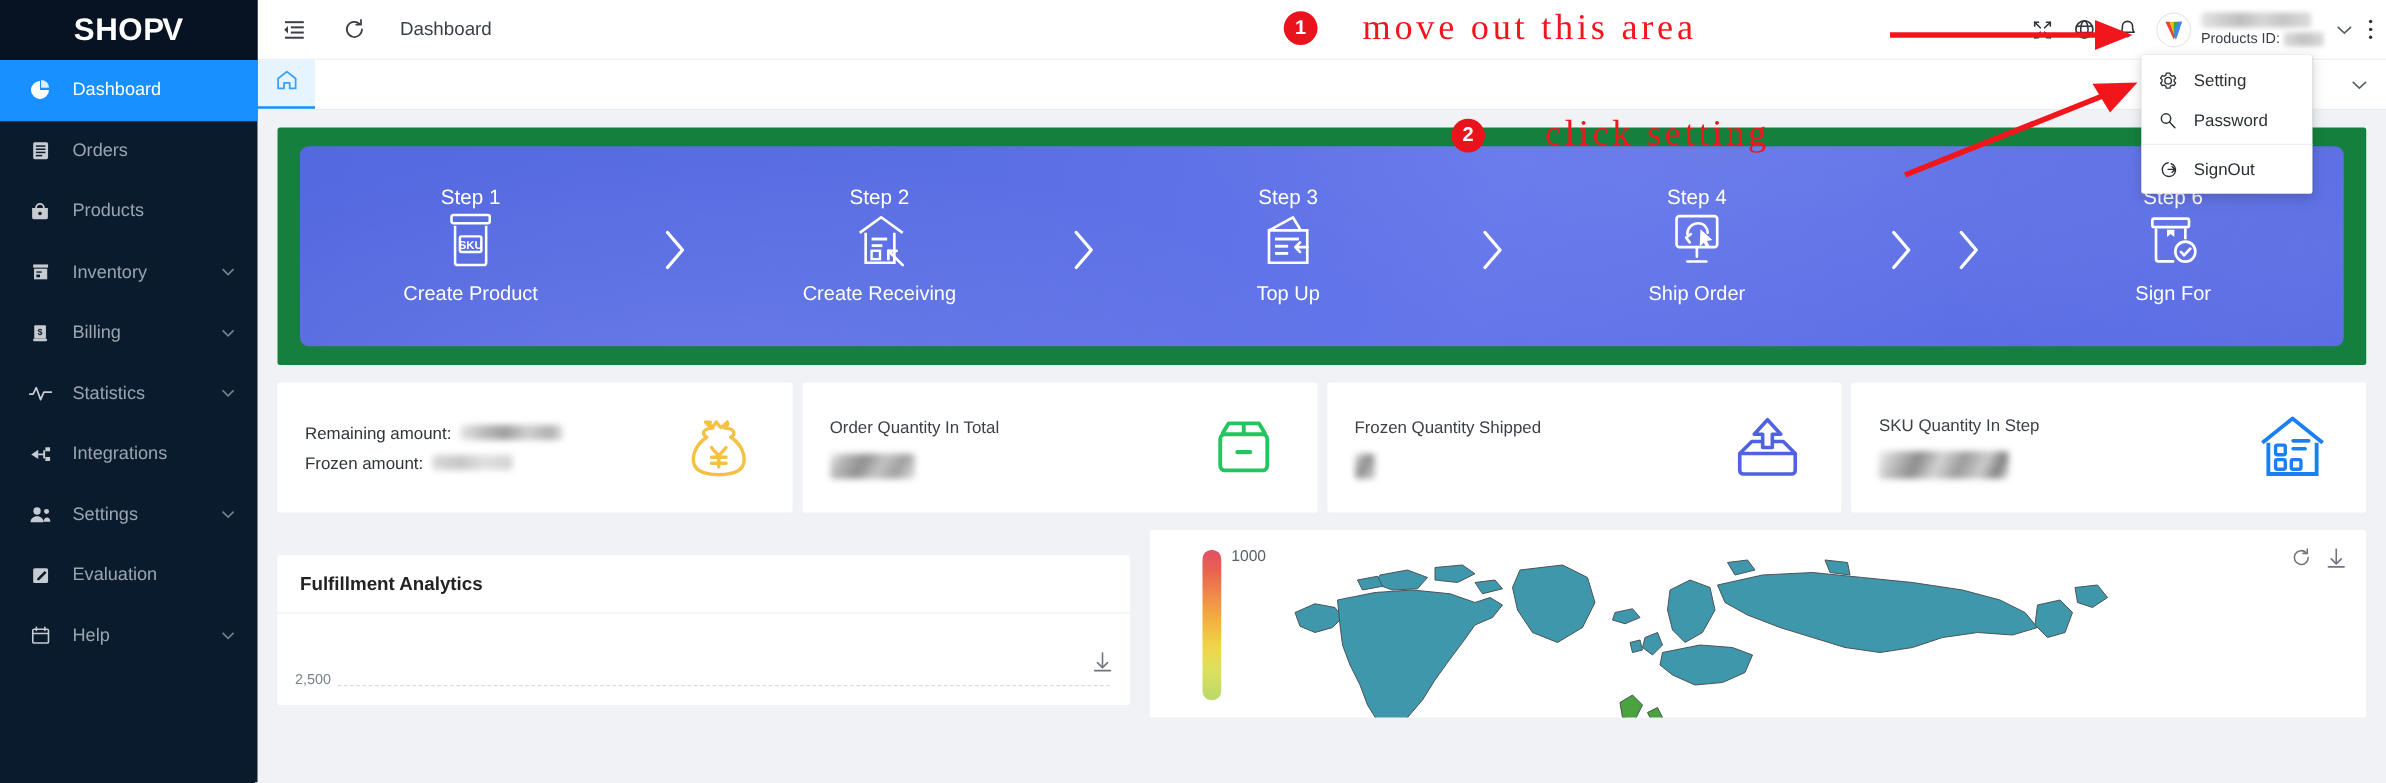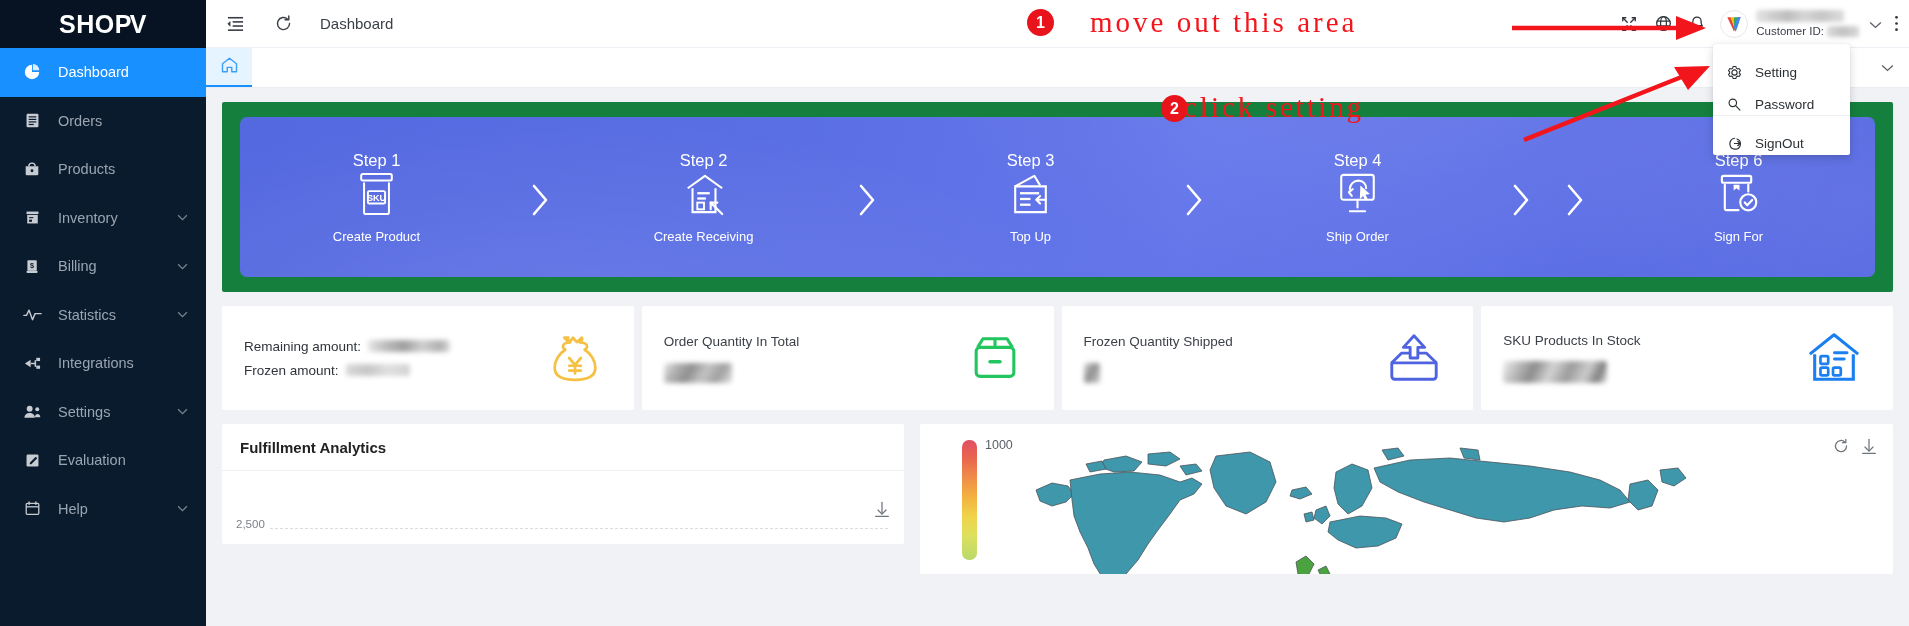--- a/index.html
+++ b/index.html
@@ -118,21 +118,21 @@
       radial-gradient(ellipse 520px 320px at 99% 50%, rgba(255,255,255,.07) 0%, rgba(255,255,255,0) 60%);
     pointer-events:none;
   }
   .step {
     flex: 1 1 0; display: flex; flex-direction: column; align-items: center;
     justify-content: center; position: relative; z-index: 2; cursor: pointer;
   }
   .step-title { color: #ffffff; font-size: 16.5px; margin-bottom: 10px; }
   .step-ico { height: 28px; display: flex; align-items: center; justify-content: center; }
   .step-ico svg { display: block; }
-  .step-label { color: #ffffff; font-size: 13px; margin-top: 21px; }
+  .step-label { color: #ffffff; font-size: 16px; margin-top: 21px; }
   .step-arrow {
     width: 54px; display: flex; align-items: center; justify-content: center;
     position: relative; z-index: 2; padding-top: 6px;
   }
 
   
   .stats-row { display: flex; gap: 8px; margin-top: 14px; }
   .stat-card {
     flex: 1 1 0; height: 104px; background:#fff; border-radius:2px;
     display: flex; align-items: center; padding: 0 22px; position: relative;
@@ -140,21 +140,21 @@
   .stat-left { flex: 1; }
   .stat-title { font-size: 13.5px; color: #3c4149; }
   .blur-bar { border-radius: 3px; filter: blur(2.6px); }
   .bal-line { display: flex; align-items: center; height: 24px; font-size: 13.5px; color: #2f343b; }
   .bal-lbl { white-space: nowrap; }
   .stat-ico { width: 74px; display:flex; align-items:center; justify-content:center; }
 
   
   .bottom-row { display: flex; gap: 16px; margin-top: 14px; }
   .panel { background: #fff; border-radius: 2px; position: relative; }
-  .panel-left { width: 682px; height: 120px; }
+  .panel-left { width: 682px; height: 120px; margin-top: 20px; }
   .panel-head {
     height: 47px; display: flex; align-items: center; padding: 0 18px;
     border-bottom: 1px solid #f0f0f0; font-size: 15px; color: #222; font-weight: 700;
   }
   .chart-area { position: relative; height: 103px; }
   .ytick {
     position: absolute; left: 14px; top: 47px; font-size: 11.5px; color: #7b8288;
   }
   .gridline {
     position:absolute; left:48px; right:16px; top:57px; height:0;
@@ -174,21 +174,21 @@
   .map-svg { position:absolute; left:110px; top:20px; }
 
   
   .usermenu {
     position: absolute; left: 1714px; top: 52px; width: 137px;
     background: #ffffff; border-radius: 2px;
     box-shadow: 0 3px 10px rgba(0,0,0,.17), 0 0 1px rgba(0,0,0,.18);
     z-index: 40; padding: 4px 0;
   }
   .umi {
-    height: 32px; display: flex; align-items: flex-end; padding-left: 14px;
+    height: 32px; display: flex; align-items: center; padding-left: 14px;
     font-size: 13.5px; color: #2b3034; cursor: pointer;
   }
   .umi-ico { width: 17px; margin-right: 11px; display:flex; align-items:center; color:#2b3034; }
   .umi-sep { height: 1px; background: #eceff2; margin: 3px 0; }
 
   
   .anno { position: absolute; z-index: 60; pointer-events: none; }
   .badge {
     width: 27px; height: 27px; border-radius: 50%; background: #e8131b;
     color: #fff; font-size: 16px; font-weight: 700;
@@ -399,21 +399,21 @@
           <svg width="20" height="20" viewBox="0 0 24 24">
             <path d="M4 4h4l4 11 4-11h4l-8 17z" fill="#ea4335"></path>
             <path d="M8 4h4l4 11-2 5-6-16z" fill="#fbbc05"></path>
             <path d="M12 4h4l2 6-4 11-2-5z" fill="#34a853"></path>
             <path d="M16 4h4l-6 17-2-5z" fill="#4285f4"></path>
           </svg>
         </div>
         <div class="user-block">
           <div class="user-name-blur"></div>
           <div class="cust-row">
-            <span>Customer ID:</span>
+            <span>Products ID:</span>
             <span class="cust-blur"></span>
           </div>
         </div>
         <div class="caret-down">
           <svg width="13" height="8" viewBox="0 0 14 9">
               <path d="M1 1.6L7 7.2L13 1.6" stroke="#5a6068" stroke-width="1.5" fill="none"></path>
             </svg>
         </div>
         <div class="dots">
           <svg width="5" height="17" viewBox="0 0 5 18">
@@ -597,21 +597,21 @@
             <svg width="60" height="56" viewBox="0 0 62 58">
               <path d="M31 6l11 12h-7v11h-8V18h-7L31 6z" stroke="#4f63e0" stroke-width="3" fill="none" stroke-linejoin="round"></path>
               <path d="M8 34l10-10h8M54 34L44 24h-8" stroke="#4f63e0" stroke-width="3" fill="none" stroke-linejoin="round"></path>
               <path d="M8 34v14a3 3 0 003 3h40a3 3 0 003-3V34z" stroke="#4f63e0" stroke-width="3" fill="none" stroke-linejoin="round"></path>
             </svg>
           </div>
         </div>
 
         <div class="stat-card">
           <div class="stat-left">
-            <div class="stat-title">SKU Products In Stock</div>
+            <div class="stat-title">SKU Quantity In Step</div>
             <div class="blur-bar" style="width:104px;height:22px;margin-top:13px;background:linear-gradient(115deg,#f0f0f0,#c0c0c0 14%,#8c8c8c 30%,#d4d4d4 46%,#9b9b9b 62%,#cdcdcd 78%,#7f7f7f 90%,#ececec)"></div>
           </div>
           <div class="stat-ico">
             <svg width="58" height="56" viewBox="0 0 60 58">
               <path d="M5 25L30 5l25 20" stroke="#1a7ff0" stroke-width="3.2" fill="none" stroke-linejoin="round"></path>
               <path d="M10 25v26h40V25" stroke="#1a7ff0" stroke-width="3.2" fill="none"></path>
               <rect x="16" y="27" width="8" height="8" rx="1.4" stroke="#1a7ff0" stroke-width="2.8" fill="none"></rect>
               <rect x="16" y="39" width="8" height="8" rx="1.4" stroke="#1a7ff0" stroke-width="2.8" fill="none"></rect>
               <rect x="29" y="39" width="8" height="8" rx="1.4" stroke="#1a7ff0" stroke-width="2.8" fill="none"></rect>
               <rect x="29" y="22" width="16" height="3" rx="1.5" fill="#1a7ff0"></rect>
@@ -741,19 +741,19 @@
   </div>
   <div class="anno anno-text" style="left:1090px; top:6px;">move out this area</div>
   <svg class="anno" style="left:1510px; top:12px;" width="200" height="40">
     <path d="M2 16 L172 16" stroke="#f3151c" stroke-width="4.5" fill="none"></path>
     <path d="M196 16 L166 4 L166 28 Z" fill="#f3151c"></path>
   </svg>
 
   <div class="anno" style="left:1161px; top:95px;">
     <div class="badge">2</div>
   </div>
-  <div class="anno anno-text" style="left:1184px; top:91px;text-align:right;">click setting</div>
+  <div class="anno anno-text" style="left:1236px; top:91px;text-align:right;">click setting</div>
   <svg class="anno" style="left:1520px; top:60px;" width="200" height="90">
     <path d="M4 80 L164 16" stroke="#f3151c" stroke-width="4.5" fill="none"></path>
     <path d="M190 6 L154 7 L168 30 Z" fill="#f3151c"></path>
   </svg>
 
 </div>
 
 </body></html>

